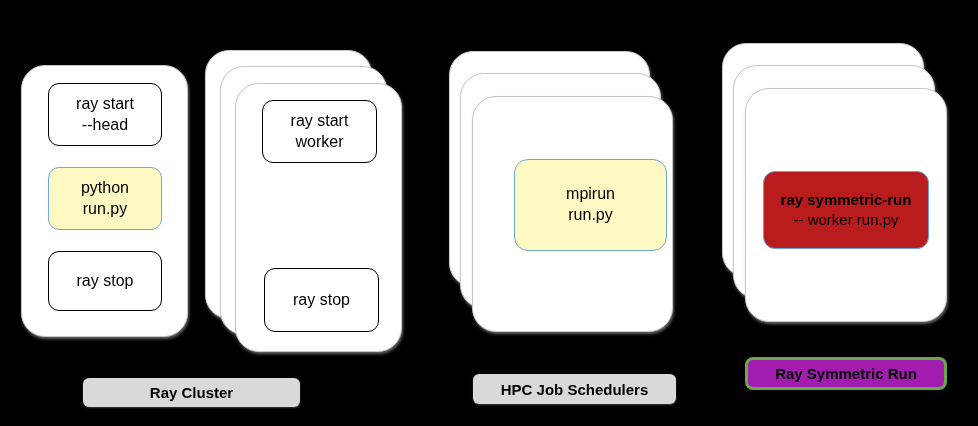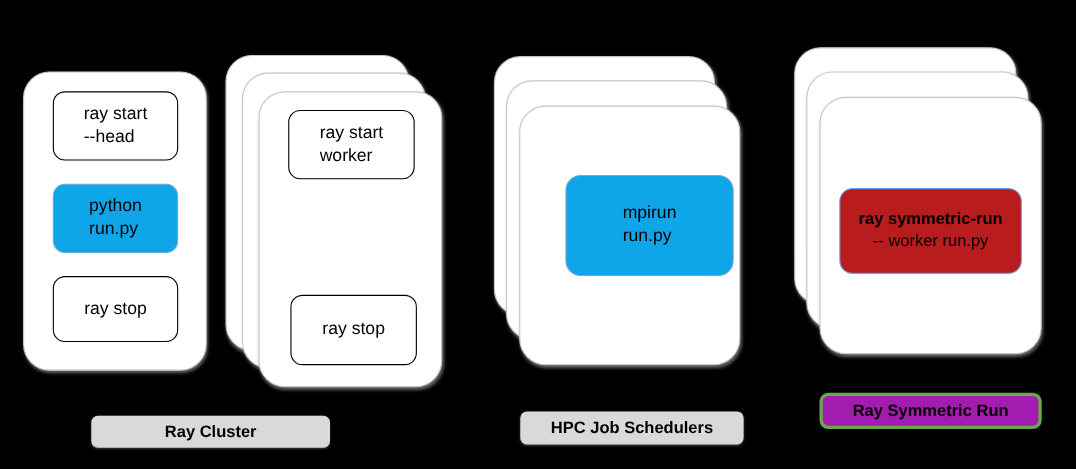--- a/index.html
+++ b/index.html
@@ -24,33 +24,33 @@
     box-sizing: border-box;
     box-shadow: 1px 2px 3px rgba(165,165,165,0.6);
   }
   
   .node-box {
     position: absolute;
     box-sizing: border-box;
     display: flex;
     align-items: center;
     justify-content: center;
-    text-align: left;
+    text-align: center;
     border-radius: 11px;
     font-size: 16px;
     line-height: 1.3;
     color: #000000;
     white-space: pre-line;
   }
   .node-box.plain {
     background: #ffffff;
     border: 1.5px solid #000000;
   }
   .node-box.blue {
-    background: #0ea5e9;
+    background: #fef9c3;
     border: 1.5px solid #6fa8dc;
   }
   .sym-box {
     position: absolute;
     box-sizing: border-box;
     display: flex;
     flex-direction: column;
     align-items: center;
     justify-content: center;
     text-align: center;

